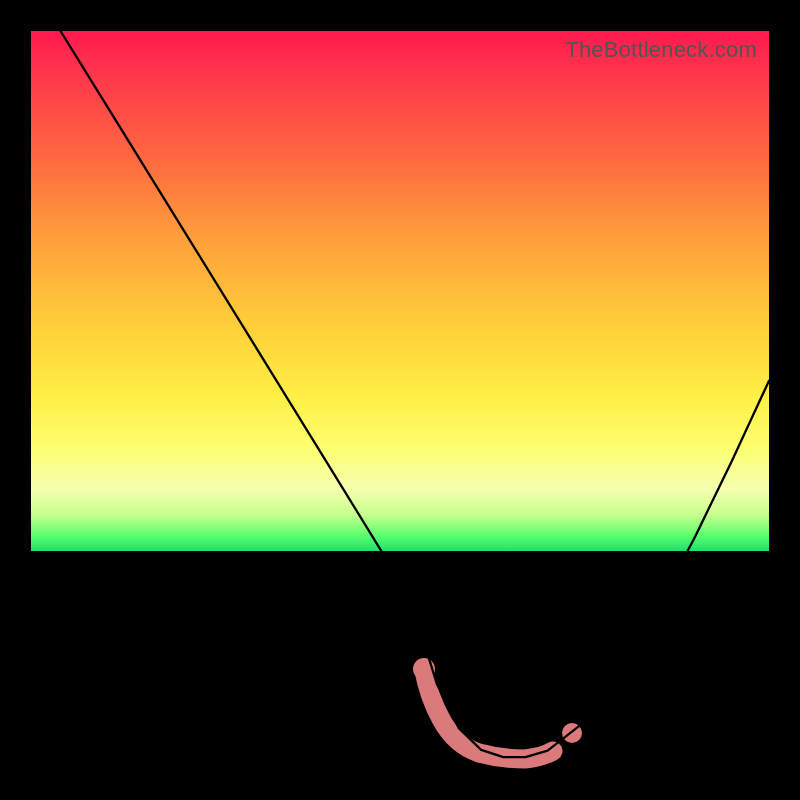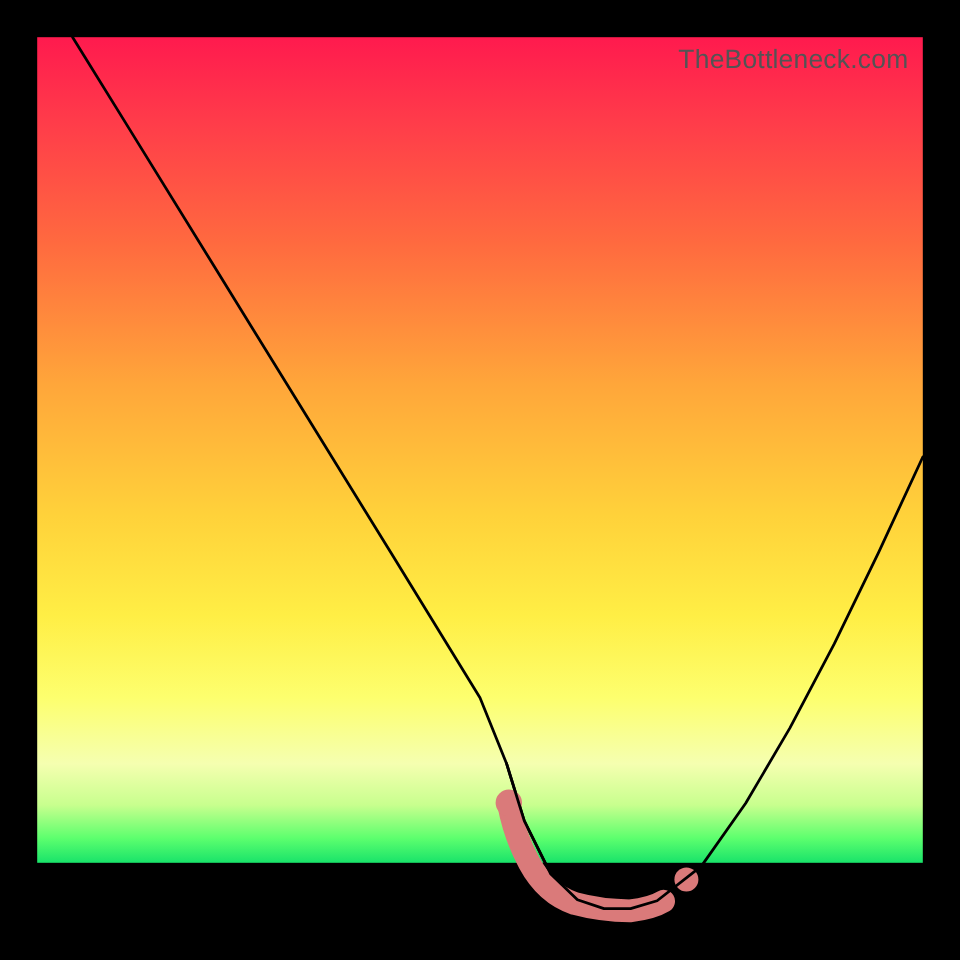--- a/index.html
+++ b/index.html
@@ -15,21 +15,21 @@
     position: relative;
     width: 800px;
     height: 800px;
     background: #000;
   }
   .plot {
     position: absolute;
     left: 31px;
     top: 31px;
     width: 738px;
-    height: 688px;
+    height: 520px;
     
     background: linear-gradient(
       to bottom,
       #ff1a4e 0%,
       #ff3b4a 10%,
       #ff6a3f 25%,
       #ffa63a 42%,
       #ffd23a 58%,
       #ffee45 70%,
       #fdff6e 80%,

